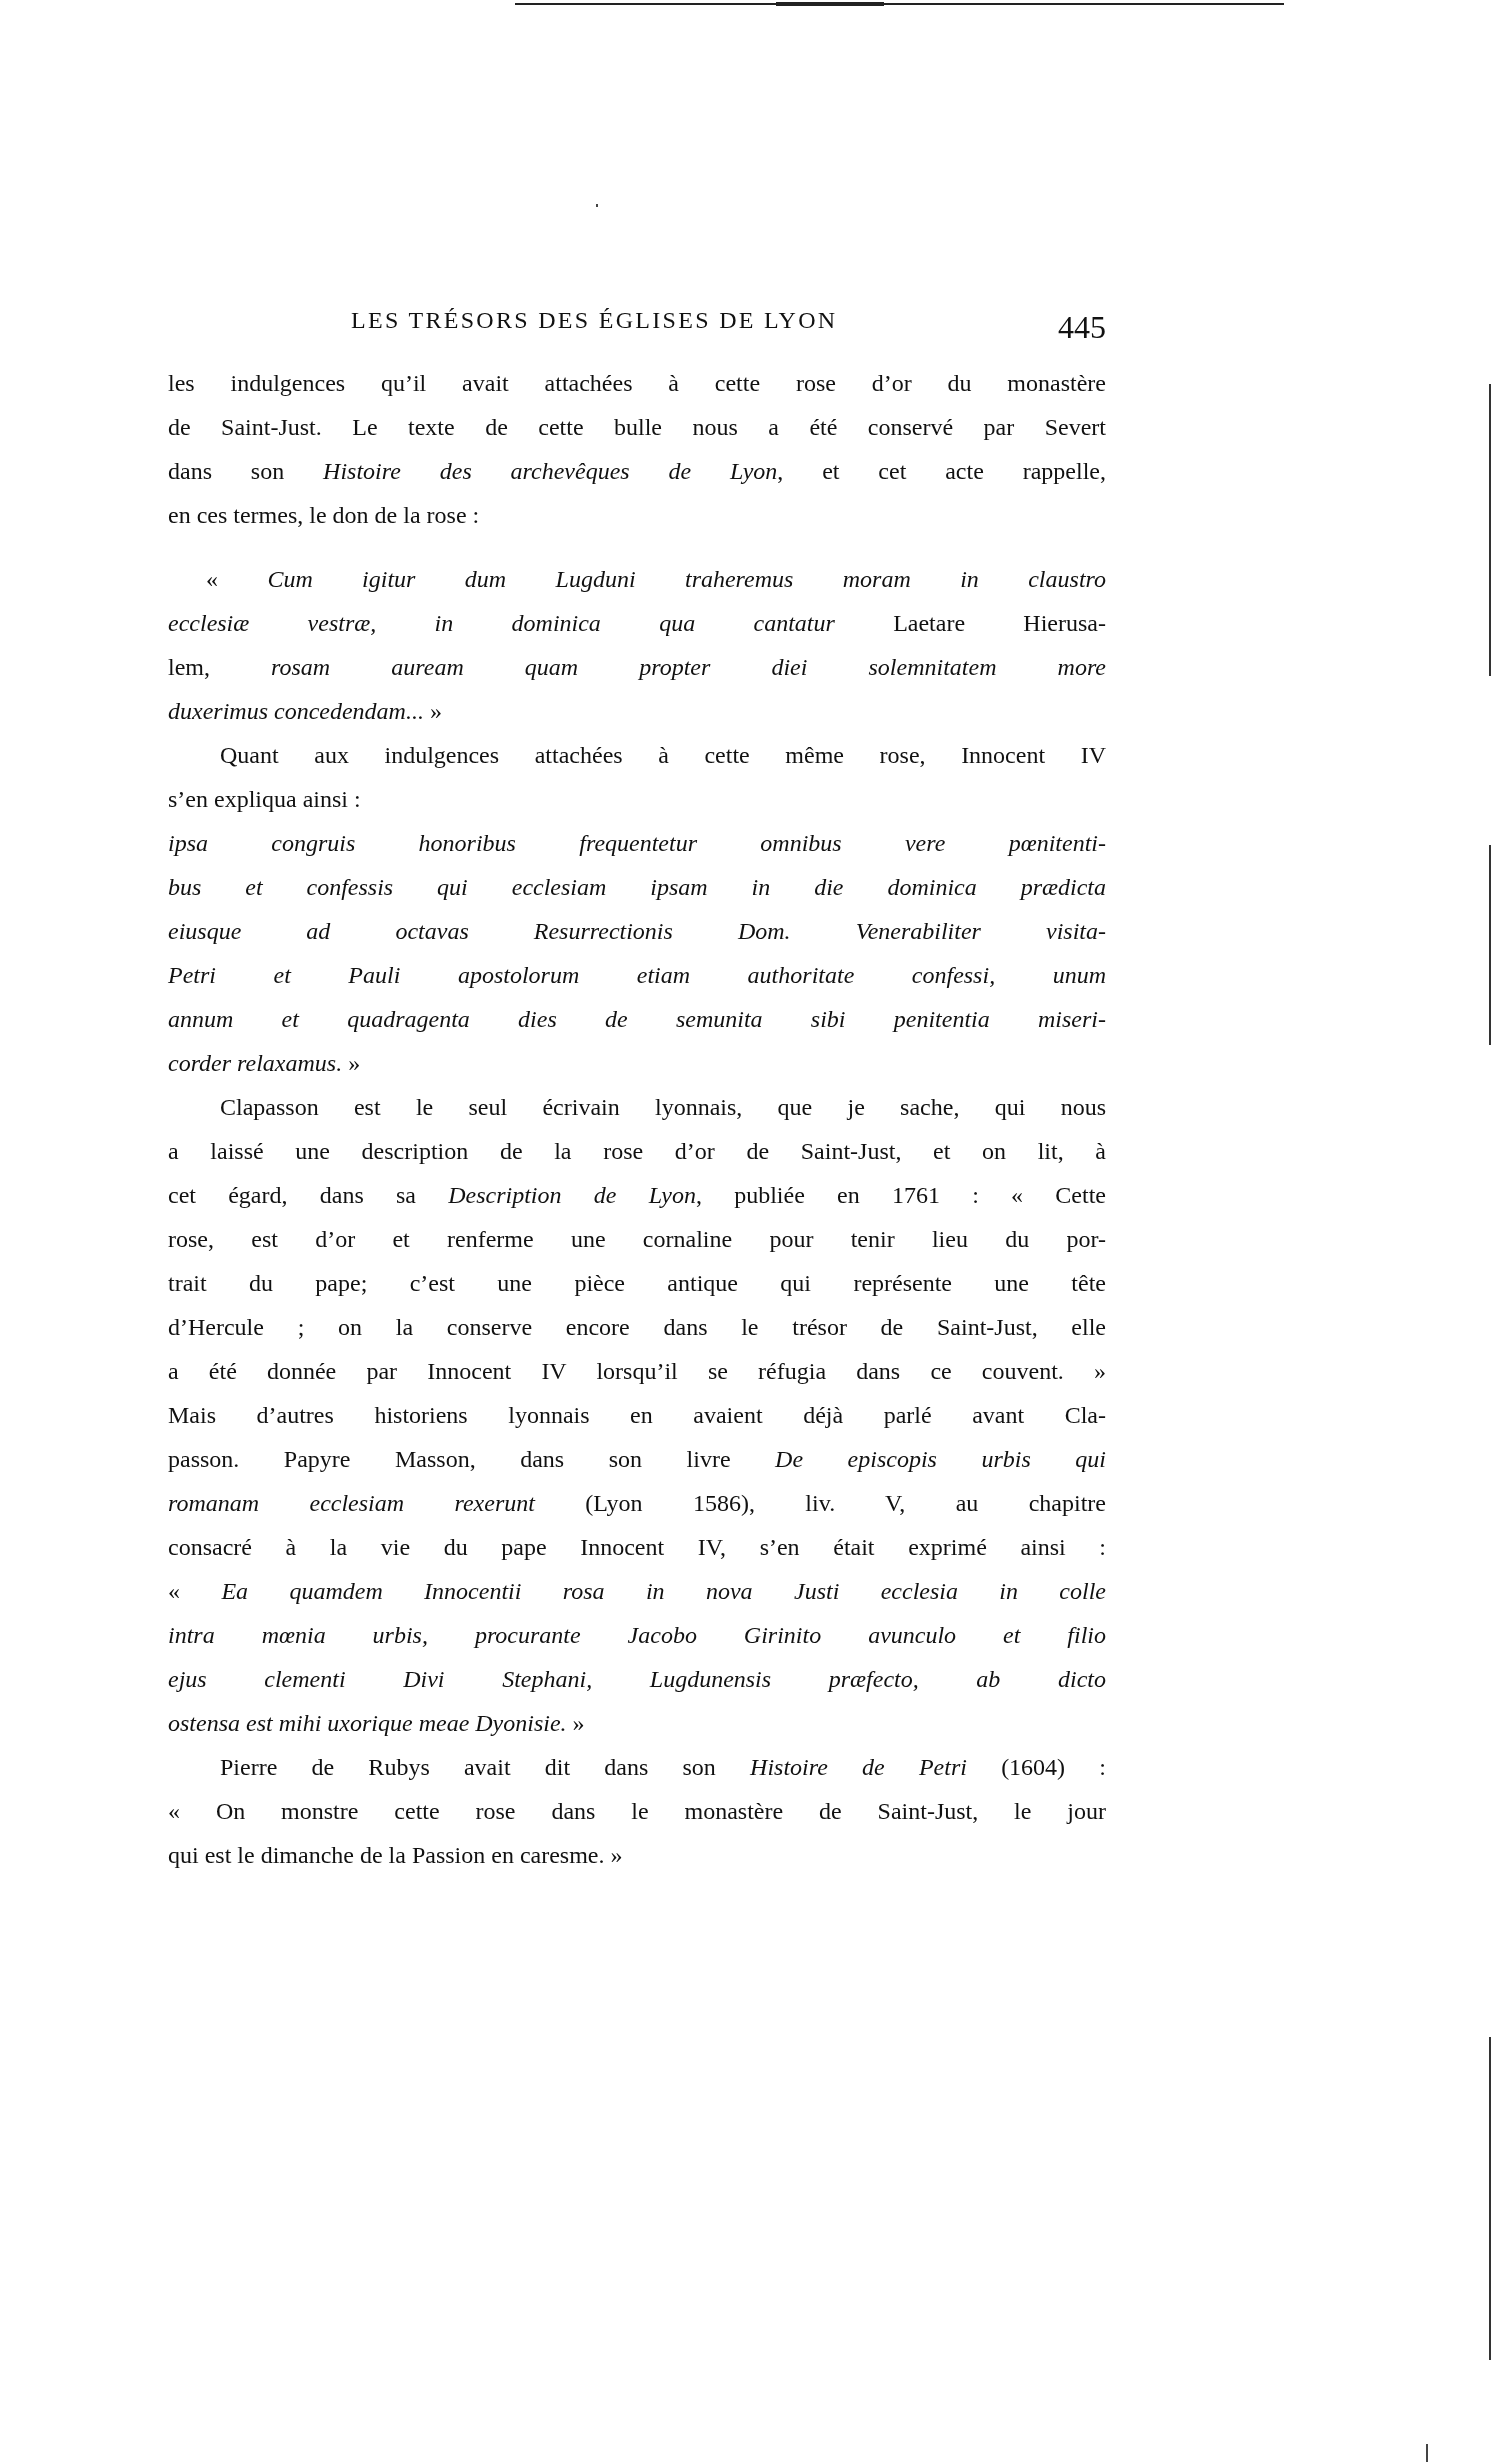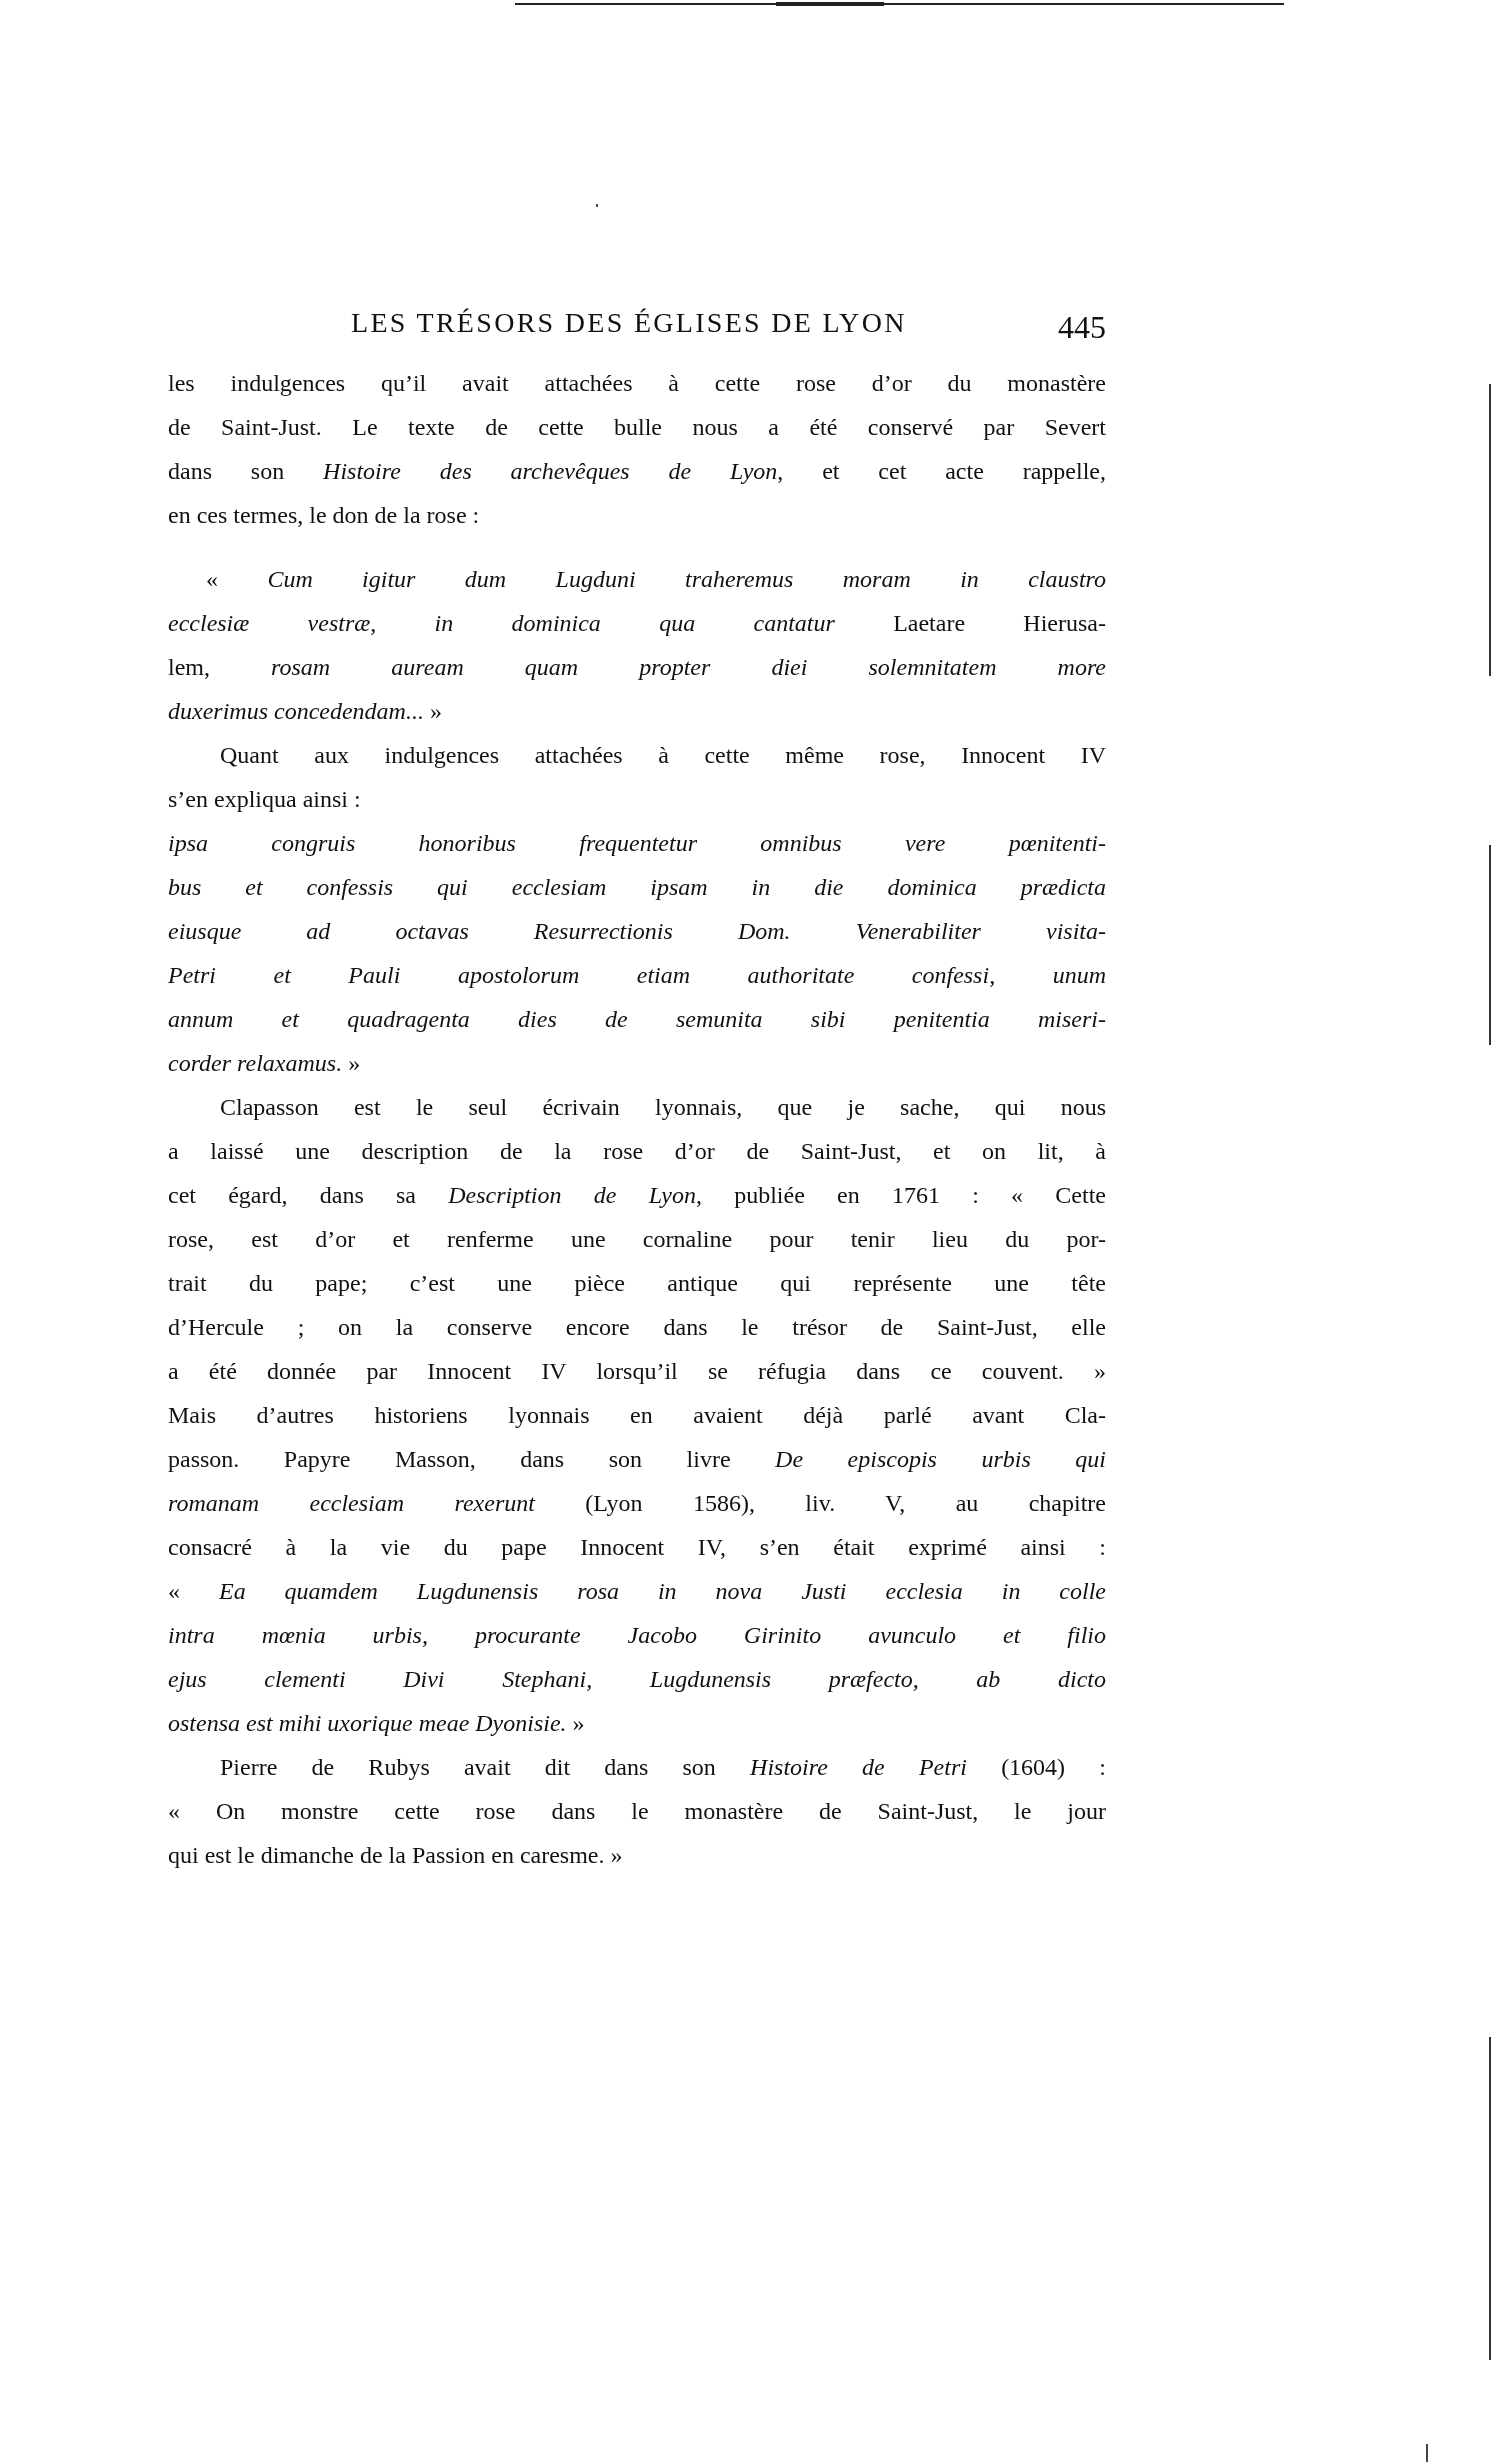--- a/index.html
+++ b/index.html
@@ -4,21 +4,21 @@
 <style>
   html, body { margin: 0; padding: 0; background: #ffffff; }
   body { width: 1498px; height: 2462px; position: relative; overflow: hidden;
          font-family: "Liberation Serif", "DejaVu Serif", serif; color: #111; }
   .top-rule { position: absolute; top: 3.1px; left: 515px; width: 769px; height: 1.5px; background: #222; }
   .top-rule.thick { left: 776px; width: 108px; height: 3.8px; top: 2.3px; }
   .edge-line { position: absolute; left: 1489px; width: 1.5px; background: #333; }
   .speck { position: absolute; background: #444; width: 1.5px; height: 3.1px; }
   .page { position: absolute; left: 168px; top: 307px; width: 938px; }
   .running-head { position: relative; height: 45px; }
-  .running-title { position: absolute; left: 183px; top: 0; font-size: 28px; letter-spacing: 2.3px; }
+  .running-title { position: absolute; left: 183px; top: 0; font-size: 24px; letter-spacing: 2.3px; }
   .page-number { position: absolute; right: 0; top: 1.5px; font-size: 32px; }
   .body { font-size: 24px; line-height: 44px; margin-top: 9.2px; }
   .line { display: block; white-space: nowrap; text-align: justify; text-align-last: justify; height: 44px; }
   .line.last { text-align-last: left; }
   .indent { padding-left: 52px; }
   .q-indent { padding-left: 38px; margin-top: 20px; }
   i, .it { font-style: italic; }
 </style>
 </head>
 <body>
@@ -57,21 +57,21 @@
       <span class="line"><span>a laissé une description de la rose d’or de Saint-Just, et on lit, à</span></span>
       <span class="line"><span>cet égard, dans sa </span><i>Description de Lyon</i><span>, publiée en 1761 : « Cette</span></span>
       <span class="line"><span>rose, est d’or et renferme une cornaline pour tenir lieu du por-</span></span>
       <span class="line"><span>trait du pape; c’est une pièce antique qui représente une tête</span></span>
       <span class="line"><span>d’Hercule ; on la conserve encore dans le trésor de Saint-Just, elle</span></span>
       <span class="line"><span>a été donnée par Innocent IV lorsqu’il se réfugia dans ce couvent. »</span></span>
       <span class="line"><span>Mais d’autres historiens lyonnais en avaient déjà parlé avant Cla-</span></span>
       <span class="line"><span>passon. Papyre Masson, dans son livre </span><i>De episcopis urbis qui</i></span>
       <span class="line"><i>romanam ecclesiam rexerunt</i><span> (Lyon 1586), liv. V, au chapitre</span></span>
       <span class="line"><span>consacré à la vie du pape Innocent IV, s’en était exprimé ainsi :</span></span>
-      <span class="line"><span>« </span><i>Ea quamdem Lugdunensis rosa in nova Justi ecclesia in colle</i></span>
+      <span class="line"><span>« </span><i>Ea quamdem Innocentii rosa in nova Justi ecclesia in colle</i></span>
       <span class="line"><i>intra mœnia urbis, procurante Jacobo Girinito avunculo et filio</i></span>
       <span class="line"><i>ejus clementi Divi Stephani, Lugdunensis præfecto, ab dicto</i></span>
       <span class="line last"><i>ostensa est mihi uxorique meae Dyonisie.</i><span> »</span></span>
       <span class="line indent"><span>Pierre de Rubys avait dit dans son </span><i>Histoire de Petri</i><span> (1604) :</span></span>
       <span class="line"><span>« On monstre cette rose dans le monastère de Saint-Just, le jour</span></span>
       <span class="line last"><span>qui est le dimanche de la Passion en caresme. »</span></span>
     </div>
 </div>
 
 

